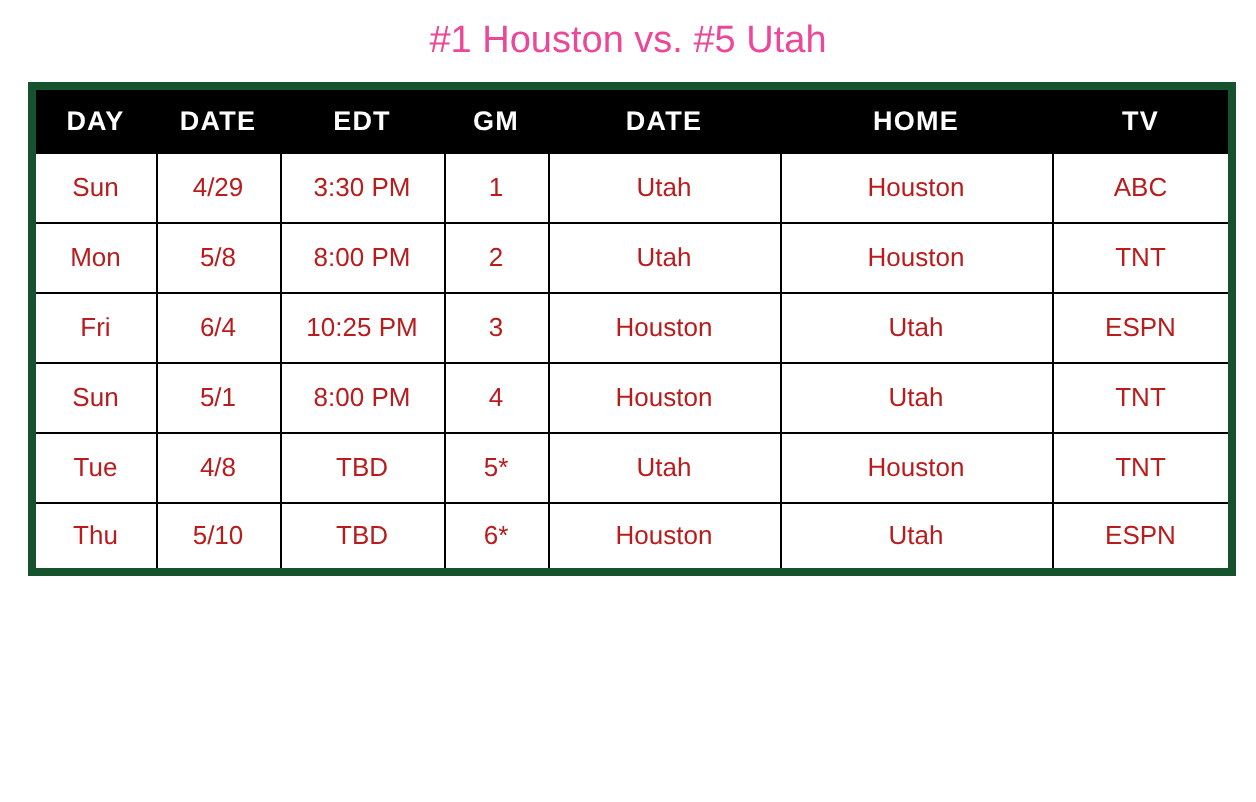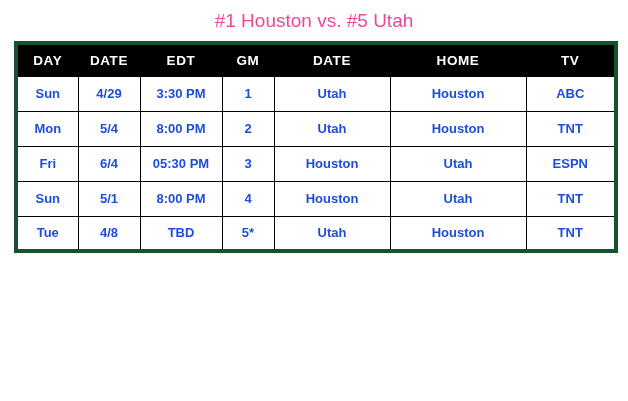--- a/index.html
+++ b/index.html
@@ -62,22 +62,22 @@
     background: #000000;
     color: #ffffff;
     font-weight: bold;
     font-size: 13.5px;
     letter-spacing: 0.6px;
     height: 33px;
     border: 1px solid #000000;
   }
   table.schedule tbody td {
     background: #ffffff;
-    color: #1d4ed8;
-    font-weight: bold;
+    color: #b91c1c;
+    font-weight: normal;
   }
   
   col.c-day  { width: 62px; }
   col.c-date { width: 62px; }
   col.c-edt  { width: 82px; }
   col.c-gm   { width: 52px; }
   col.c-away { width: 116px; }
   col.c-home { width: 136px; }
   col.c-tv   { width: 90px; }
 </style>
@@ -116,31 +116,31 @@
           <td>Sun</td>
           <td>4/29</td>
           <td>3:30 PM</td>
           <td>1</td>
           <td>Utah</td>
           <td>Houston</td>
           <td>ABC</td>
         </tr>
         <tr>
           <td>Mon</td>
-          <td>5/4</td>
+          <td>5/8</td>
           <td>8:00 PM</td>
           <td>2</td>
           <td>Utah</td>
           <td>Houston</td>
           <td>TNT</td>
         </tr>
         <tr>
           <td>Fri</td>
           <td>6/4</td>
-          <td>05:30 PM</td>
+          <td>10:25 PM</td>
           <td>3</td>
           <td>Houston</td>
           <td>Utah</td>
           <td>ESPN</td>
         </tr>
         <tr>
           <td>Sun</td>
           <td>5/1</td>
           <td>8:00 PM</td>
           <td>4</td>
@@ -150,17 +150,26 @@
         </tr>
         <tr>
           <td>Tue</td>
           <td>4/8</td>
           <td>TBD</td>
           <td>5*</td>
           <td>Utah</td>
           <td>Houston</td>
           <td>TNT</td>
         </tr>
+        <tr>
+          <td>Thu</td>
+          <td>5/10</td>
+          <td>TBD</td>
+          <td>6*</td>
+          <td>Houston</td>
+          <td>Utah</td>
+          <td>ESPN</td>
+        </tr>
       </tbody>
     </table>
   </div>
 
 </div>
 
 </body></html>

